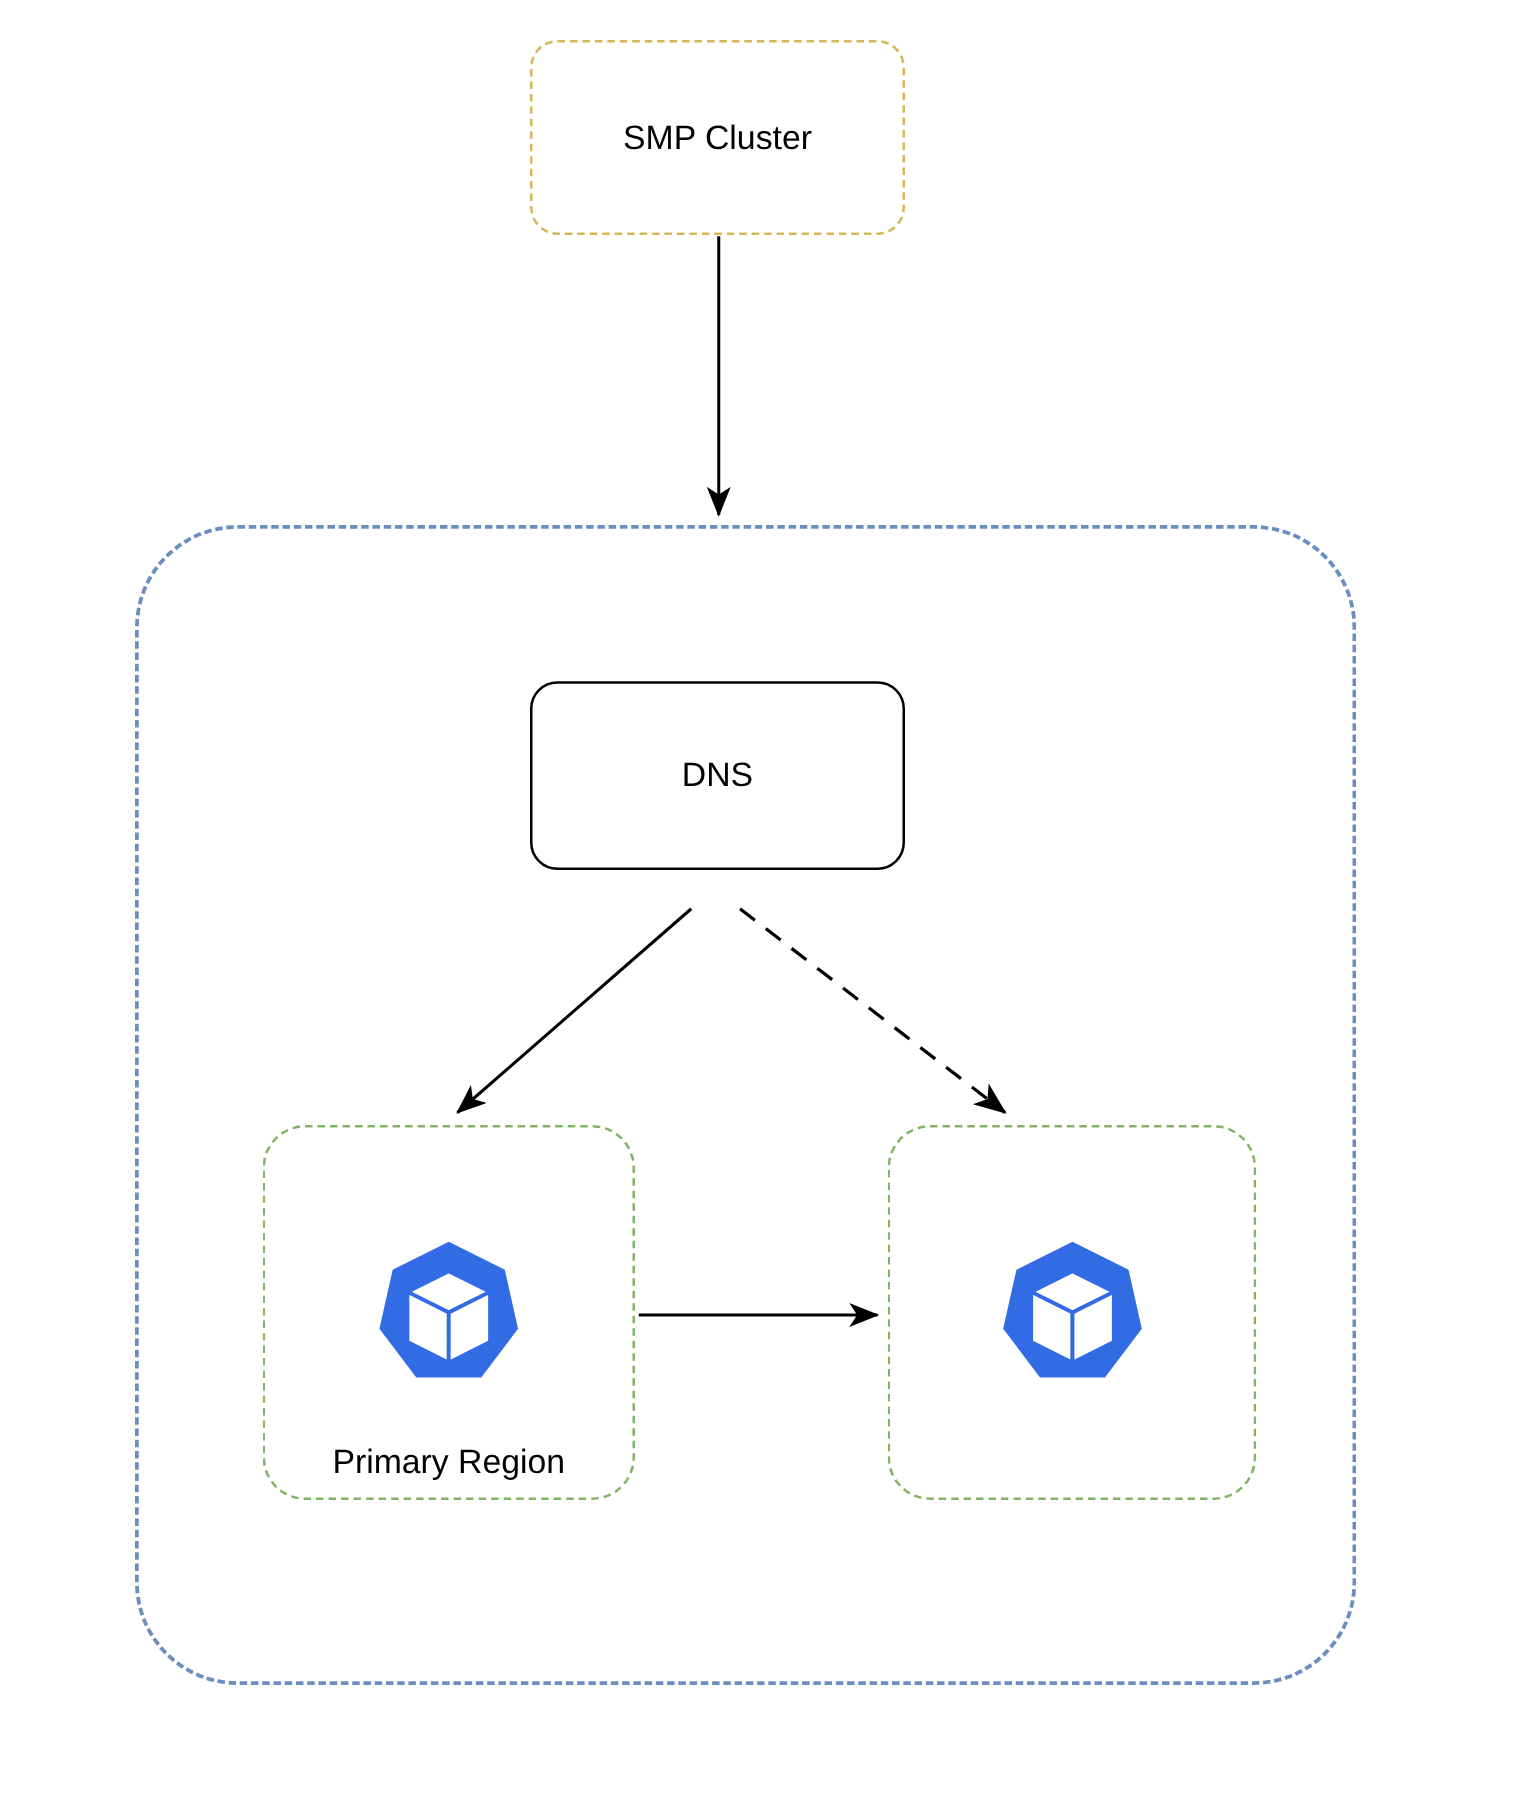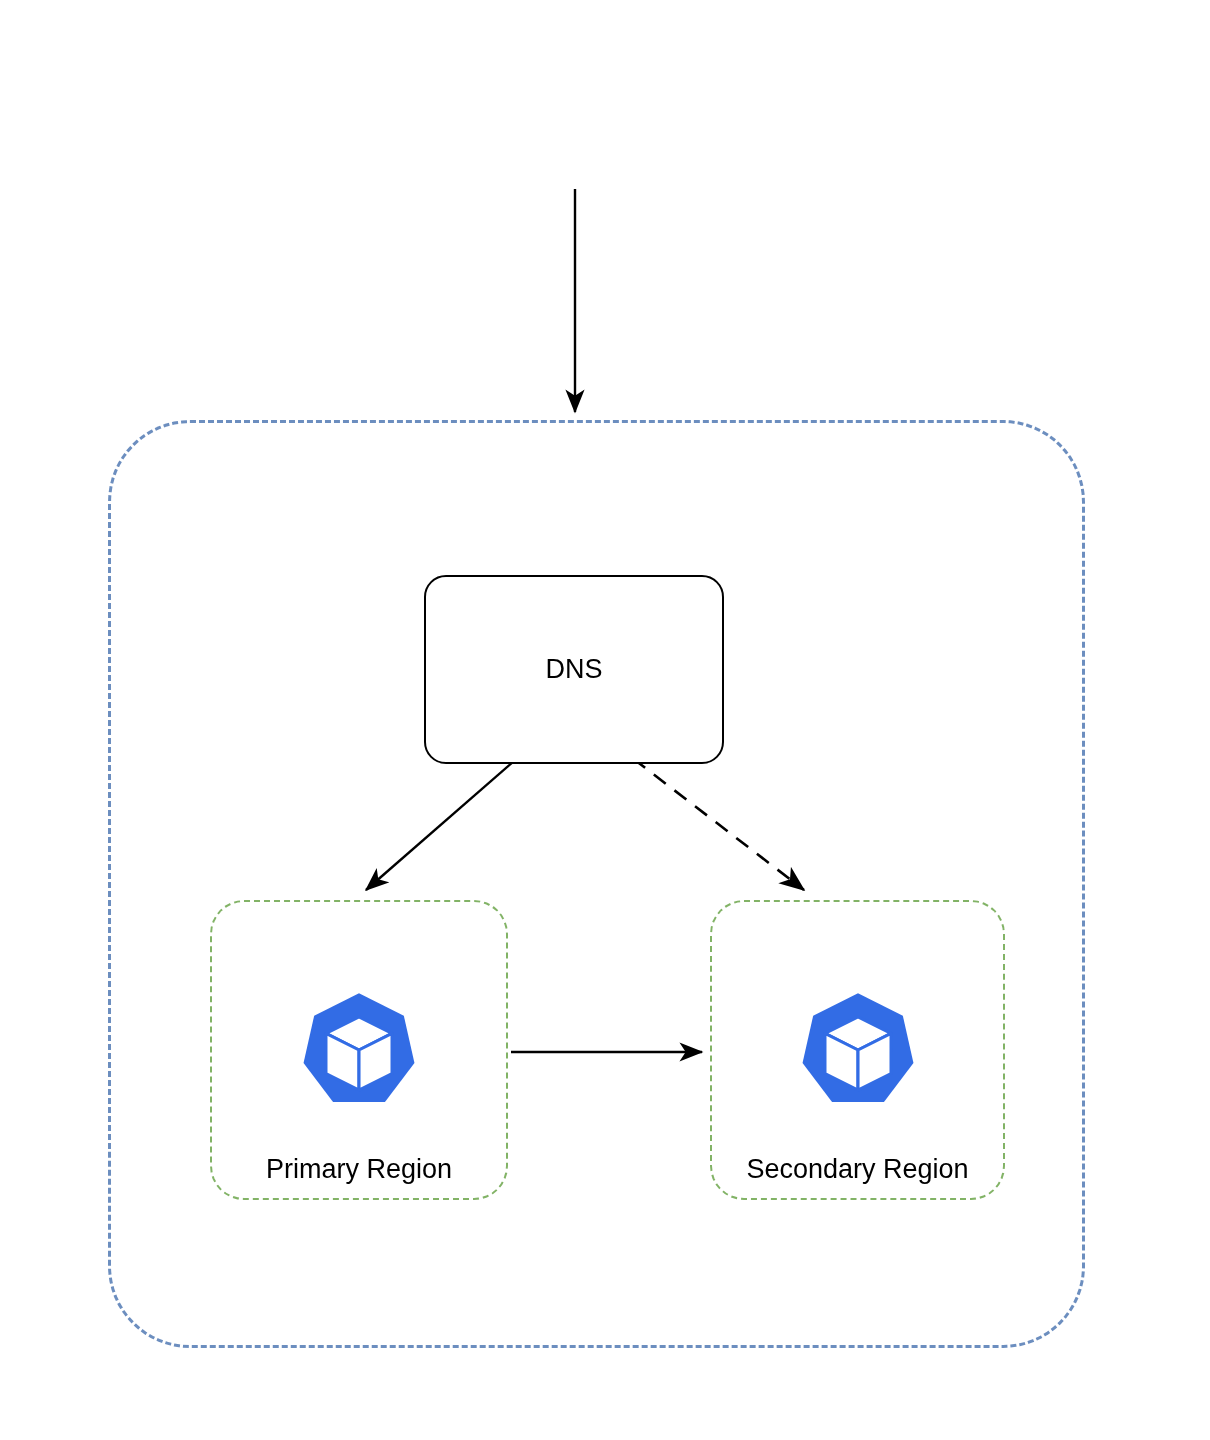--- a/index.html
+++ b/index.html
@@ -61,23 +61,23 @@
     top: 420px;
     width: 977px;
     height: 928px;
     border: 3px dashed #6c8ebf;
     border-radius: 82px;
   }
 
   
   #dns-node {
     left: 424px;
-    top: 575px;
+    top: 545px;
     width: 300px;
-    height: 189px;
+    height: 151px;
     border: 2.5px solid #000000;
     border-radius: 22px;
     background: #ffffff;
     align-items: center;
   }
 
   
   .region-box {
     position: absolute;
     box-sizing: border-box;
@@ -131,20 +131,23 @@
 
     <g>
       <line x1="592" y1="727" x2="804" y2="890" stroke="#000000" stroke-width="2.6" stroke-dasharray="15 11" marker-end="url(#arrow-filled)"></line>
     </g>
 
     <g>
       <line x1="511" y1="1052" x2="702" y2="1052" stroke="#000000" stroke-width="2.4" marker-end="url(#arrow-filled)"></line>
     </g>
   </svg>
 
+  <div class="node" id="smp-cluster-box">
+    <span class="node-label">SMP Cluster</span>
+  </div>
 
   <div class="node" id="platform-container"></div>
 
   <div class="node" id="dns-node">
     <span class="node-label">DNS</span>
   </div>
 
   <div class="region-box" id="primary-region-box">
     <svg class="k8s-logo" viewBox="0 0 100 100" xmlns="http://www.w3.org/2000/svg">
       <path d="M50 2 L88 21 L97 61 L72 94 L28 94 L3 61 L12 21 Z" fill="#326ce5"></path>
@@ -158,15 +161,14 @@
 
   <div class="region-box" id="secondary-region-box">
     <svg class="k8s-logo" viewBox="0 0 100 100" xmlns="http://www.w3.org/2000/svg">
       <path d="M50 2 L88 21 L97 61 L72 94 L28 94 L3 61 L12 21 Z" fill="#326ce5"></path>
       <path d="M50 22 L78 36 L78 70 L50 84 L22 70 L22 36 Z" fill="#ffffff"></path>
       <path d="M50 22 L78 36 L50 50 L22 36 Z" fill="#ffffff" stroke="#326ce5" stroke-width="2.6" stroke-linejoin="round"></path>
       <path d="M22 36 L50 50 L50 84 L22 70 Z" fill="#ffffff" stroke="#326ce5" stroke-width="2.6" stroke-linejoin="round"></path>
       <path d="M78 36 L78 70 L50 84 L50 50 Z" fill="#ffffff" stroke="#326ce5" stroke-width="2.6" stroke-linejoin="round"></path>
     </svg>
   </div>
-  <div class="region-caption" id="secondary-region-caption">Secondary Region</div>
 
 </div>
 
 </body></html>

